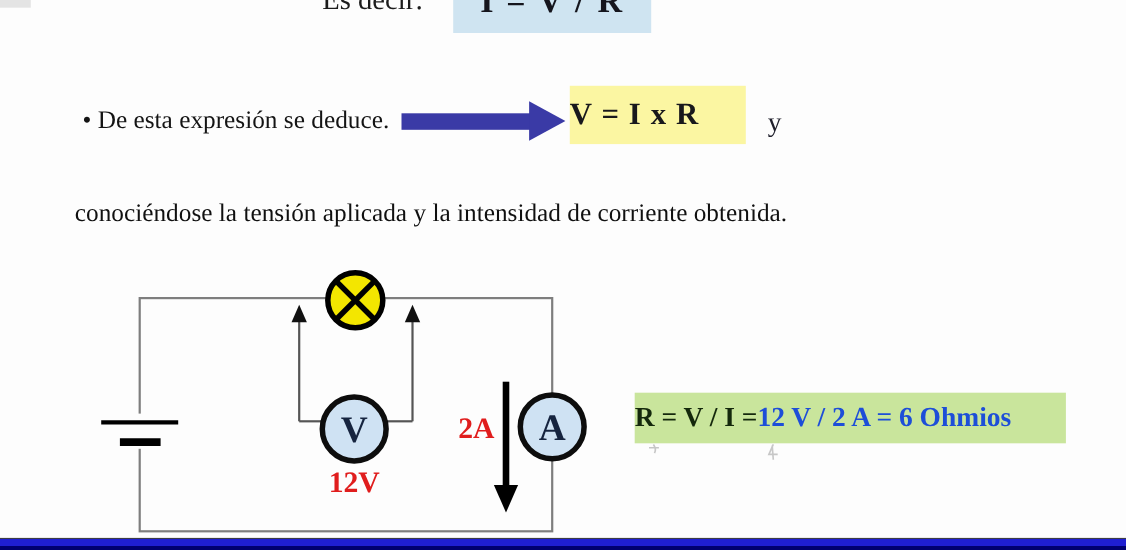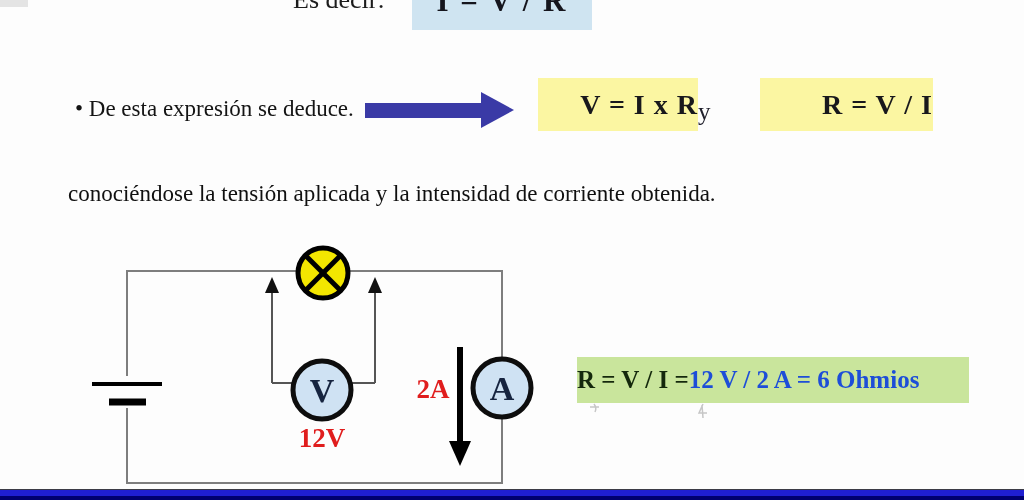--- a/index.html
+++ b/index.html
@@ -14,21 +14,21 @@
   #top-formula-box{left:412px;top:-28px;width:180px;height:58px;background:#cfe4f1;
     display:flex;align-items:center;justify-content:center;}
   #top-formula-box span{font-size:31px;font-weight:bold;color:#15151d;letter-spacing:2px;}
 
   
   #deduce-line{left:75px;top:96px;font-size:23px;color:#141414;}
   #ded-arrow-body{left:365px;top:103px;width:118px;height:15px;background:#3a3aa6;}
   #ded-arrow-head{left:481px;top:92px;width:0;height:0;
     border-top:18px solid transparent;border-bottom:18px solid transparent;
     border-left:33px solid #3a3aa6;}
-  .yellow-box{background:#fbf6a2;height:53px;display:flex;align-items:center;justify-content:flex-end;margin-left:20px;}
+  .yellow-box{background:#fbf6a2;height:53px;display:flex;align-items:center;justify-content:flex-start;}
   #formula-v{left:518px;top:78px;width:160px;}
   #formula-r{left:740px;top:78px;width:173px;}
   .yellow-box span{font-size:28px;font-weight:bold;color:#18181c;letter-spacing:1px;}
   #conn-y{left:698px;top:98px;font-size:25px;color:#20202c;}
 
   
   #para{left:68px;top:178px;width:910px;font-size:23px;line-height:31px;color:#101010;}
 
   
   #result-box{left:577px;top:357px;width:392px;height:46px;background:#c9e59c;
@@ -57,23 +57,20 @@
     <span>I = V / R</span>
   </div>
 
   <div class="abs" id="deduce-line">• De esta expresión se deduce.</div>
   <div class="abs" id="ded-arrow-body"></div>
   <div class="abs" id="ded-arrow-head"></div>
   <div class="abs yellow-box" id="formula-v">
     <span>V = I x R</span>
   </div>
   <div class="abs" id="conn-y">y</div>
-  <div class="abs yellow-box" id="formula-r">
-    <span>R = V / I</span>
-  </div>
 
   <div class="abs" id="para">
     <div>conociéndose la tensión aplicada y la intensidad de corriente obtenida.</div>
   </div>
 
   <svg class="abs" style="left:0;top:0" width="1024" height="500" viewBox="0 0 1024 500">
 
     <rect x="127" y="271" width="375" height="212" fill="none" stroke="#7e7e7e" stroke-width="2"></rect>
 
     <rect x="118" y="376" width="18" height="32" fill="#fdfdfd"></rect>

